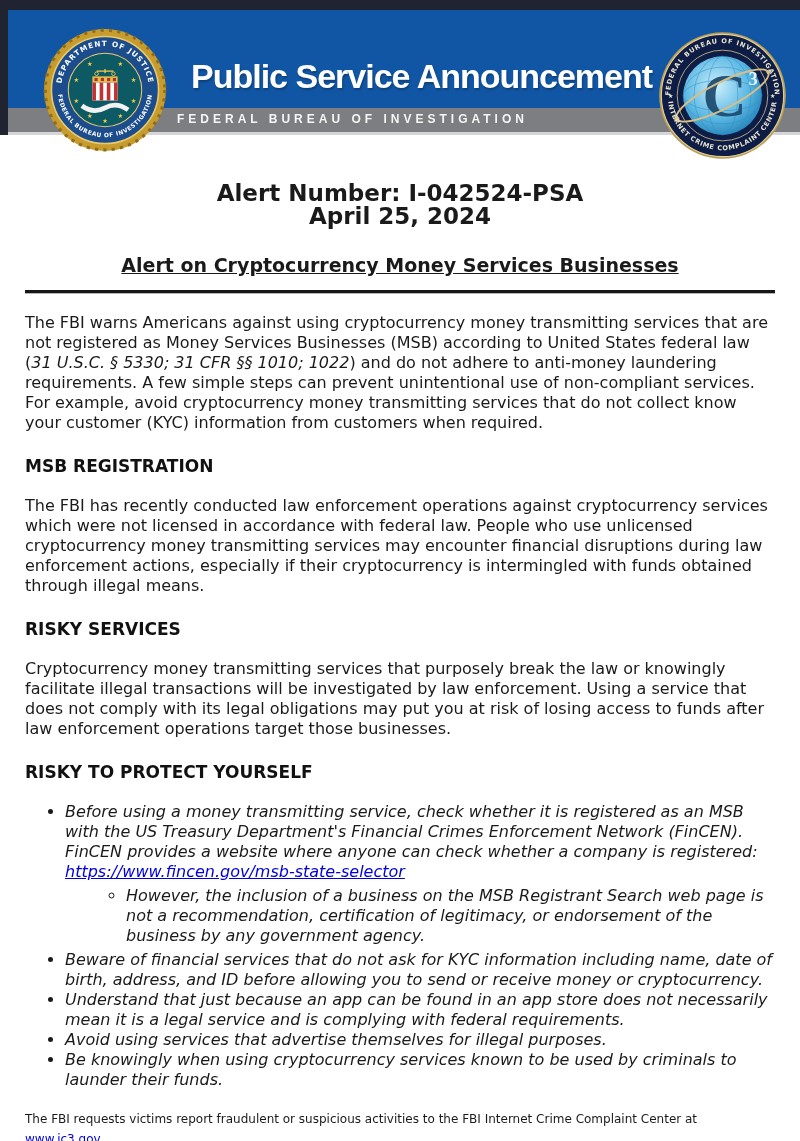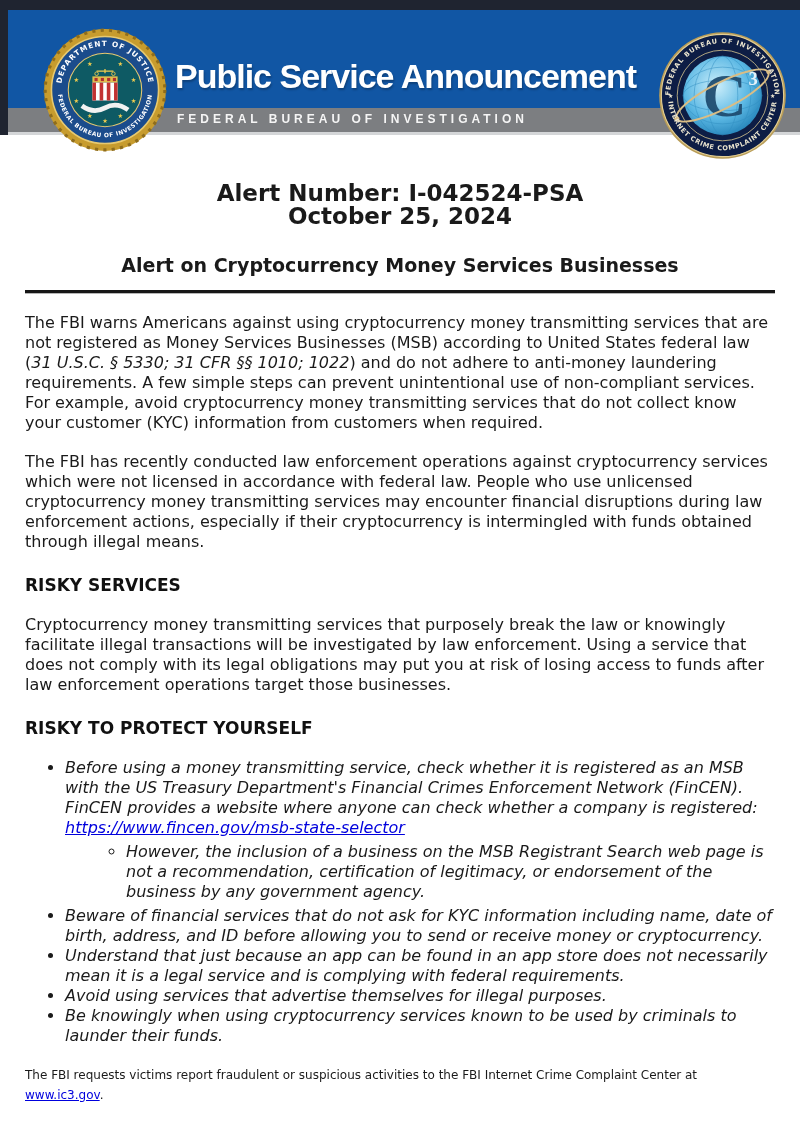--- a/index.html
+++ b/index.html
@@ -12,38 +12,38 @@
   }
   .page { position: relative; width: 800px; min-height: 1141px; background: #fff; }
 
   
   .header { position: relative; height: 135px; background: #1156a4; }
   .header .topbar   { position: absolute; top: 0; left: 0; width: 100%; height: 10px; background: #1f2430; z-index: 2; }
   .header .leftstrip{ position: absolute; top: 0; left: 0; width: 8px; height: 135px; background: #1f2430; z-index: 3; }
   .header .grayband { position: absolute; top: 108px; left: 0; width: 100%; height: 27px;
                       background: #7c7e81; border-bottom: 3px solid #d4d6d8; z-index: 1; }
   .psa-title {
-    position: absolute; left: 175px; top: 59px; z-index: 2;
+    position: absolute; left: 191px; top: 59px; z-index: 2;
     font-family: "Liberation Sans", sans-serif;
     font-size: 34px; font-weight: bold; letter-spacing: -1px;
     color: #ffffff; line-height: 1; text-shadow: 1px 2px 2px rgba(0,0,0,0.25);
   }
   .psa-subtitle {
     position: absolute; left: 177px; top: 113px; z-index: 2;
     font-family: "Liberation Sans", sans-serif;
     font-size: 12px; font-weight: bold; letter-spacing: 4px;
     color: #f5f5f5; line-height: 1;
   }
   .fbi-seal { position: absolute; left: 42px; top: 27px; width: 126px; height: 126px; z-index: 4; }
   .ic3-seal { position: absolute; left: 657px; top: 30px; width: 131px; height: 131px; z-index: 4; }
 
   
   .content { padding: 0 25px; }
   .alert-meta { margin-top: 47px; text-align: center; font-weight: bold; font-size: 23px; line-height: 23px; }
-  .alert-title { margin-top: 25px; text-align: center; font-weight: bold; font-size: 19px; line-height: 24px; }
+  .alert-title { margin-top: 25px; text-align: center; font-weight: bold; font-size: 19px; line-height: 24px; text-decoration: underline; }
   .rule { margin-top: 13px; height: 1px; border-top: 3px solid #161616; border-bottom: 1px solid #b5b5b5; }
 
   p.body { font-size: 16px; line-height: 20px; margin: 19px 0; }
   h2.sec { font-size: 17px; line-height: 21px; font-weight: bold; margin: 23px 0 18px 0; color: #111; }
 
   ul.tips { margin: 19px 0; padding-left: 40px; font-size: 16px; line-height: 20px; list-style: disc; }
   ul.tips > li { margin: 0; font-style: italic; }
   ul.sub { list-style: circle; margin: 0; padding-left: 57px; }
   ul.sub > li { margin: 4px; }
 
@@ -145,28 +145,29 @@
       </text>
       <text x="10" y="62.5" font-size="5.5" fill="#ece6d0">★</text>
       <text x="103.5" y="62.5" font-size="5.5" fill="#ece6d0">★</text>
     </svg>
   </div>
 
   <div class="content">
 
     <div class="alert-meta">
       <div>Alert Number: I-042524-PSA</div>
-      <div>October 25, 2024</div>
+      <div>April 25, 2024</div>
     </div>
 
     <div class="alert-title">Alert on Cryptocurrency Money Services Businesses</div>
     <div class="rule"></div>
 
     <p class="body"><span>The FBI warns Americans against using cryptocurrency money transmitting services that are not registered as Money Services Businesses (MSB) according to United States federal law (</span><em class="cite">31 U.S.C. § 5330; 31 CFR §§ 1010; 1022</em><span>) and do not adhere to anti-money laundering requirements. A few simple steps can prevent unintentional use of non-compliant services. For example, avoid cryptocurrency money transmitting services that do not collect know your customer (KYC) information from customers when required.</span></p>
 
+    <h2 class="sec">MSB REGISTRATION</h2>
     <p class="body">The FBI has recently conducted law enforcement operations against cryptocurrency services which were not licensed in accordance with federal law. People who use unlicensed cryptocurrency money transmitting services may encounter financial disruptions during law enforcement actions, especially if their cryptocurrency is intermingled with funds obtained through illegal means.</p>
 
     <h2 class="sec">RISKY SERVICES</h2>
     <p class="body">Cryptocurrency money transmitting services that purposely break the law or knowingly facilitate illegal transactions will be investigated by law enforcement. Using a service that does not comply with its legal obligations may put you at risk of losing access to funds after law enforcement operations target those businesses.</p>
 
     <h2 class="sec">RISKY TO PROTECT YOURSELF</h2>
 
     <ul class="tips">
       <li><span>Before using a money transmitting service, check whether it is registered as an MSB with the US Treasury Department's Financial Crimes Enforcement Network (FinCEN). FinCEN provides a website where anyone can check whether a company is registered: </span><a class="link">https://www.fincen.gov/msb-state-selector</a>
         <ul class="sub">

